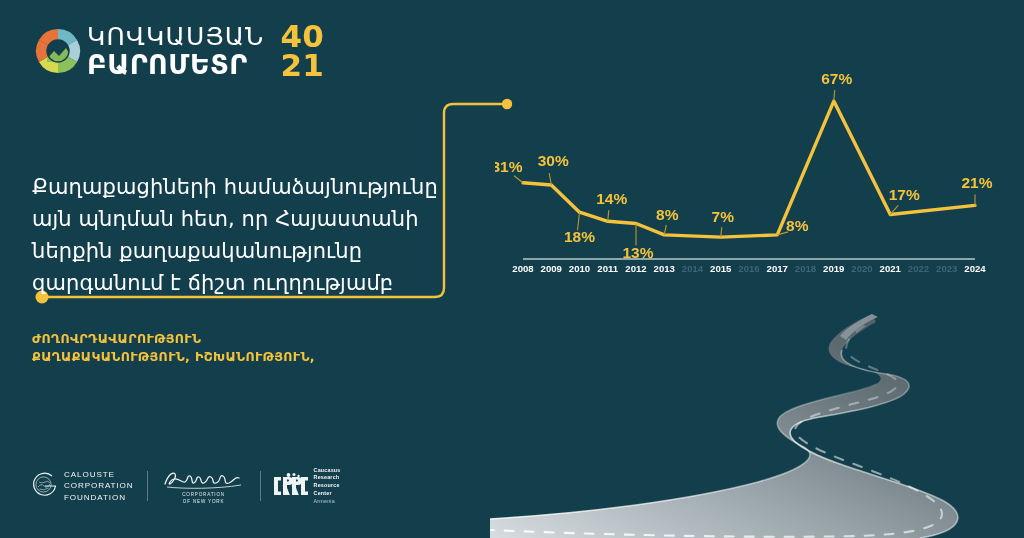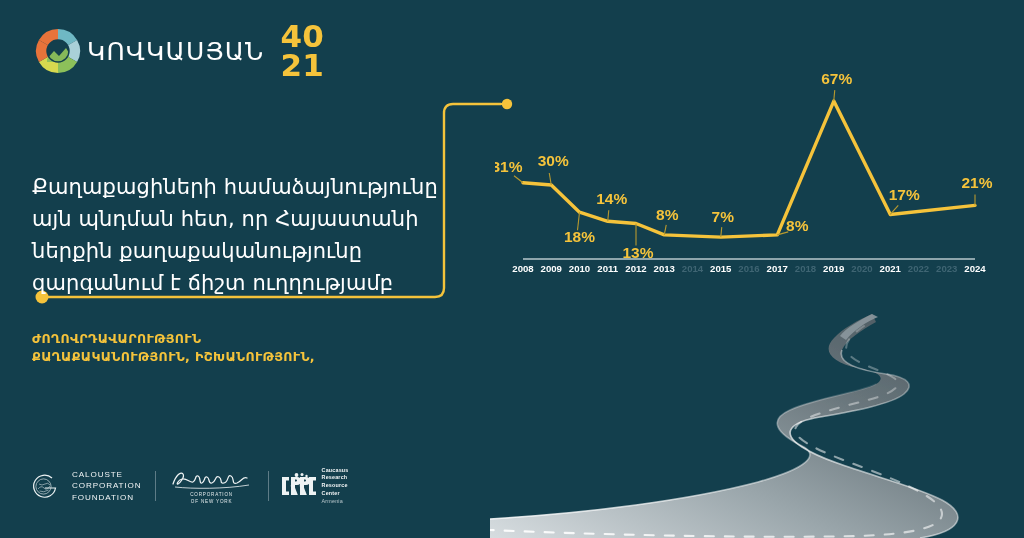--- a/index.html
+++ b/index.html
@@ -45,21 +45,21 @@
 
   
   .chart { position:absolute; left:495px; top:45px; width:500px; height:240px; }
   .chart svg { display:block; }
 
   
   .footer { position:absolute; left:30px; top:462px; height:48px; display:flex; align-items:center; }
   .logo-cell { display:flex; align-items:center; height:44px; }
   .divider { width:1px; height:30px; background:#5e7c87; margin:0 13px; }
 
-  .cgf { display:flex; align-items:flex-end; gap:12px; }
+  .cgf { display:flex; align-items:center; gap:4px; }
   .cgf-txt { color:#f2f5f6; font-size:8.1px; font-weight:400; line-height:1.38;
              letter-spacing:0.9px; font-family:"Liberation Sans",sans-serif; }
 
   .carnegie { display:flex; flex-direction:column; align-items:center; }
   .carnegie-sub { color:#e3eaec; font-size:4.6px; letter-spacing:0.8px; line-height:1.5;
                   text-align:center; margin-top:1px; font-family:"Liberation Sans",sans-serif; }
 
   .crrc { display:flex; align-items:center; gap:6px; }
   .crrc-txt { color:#f2f5f6; font-size:5.4px; font-weight:700; line-height:1.42;
               letter-spacing:0.18px; font-family:"Liberation Sans",sans-serif; }
@@ -155,20 +155,21 @@
           <path d="M -19.05 -11 A 22 22 0 0 1 0 -22 L 0 -11 A 11 11 0 0 0 -9.53 -5.5 Z" fill="#e8733a"></path>
 
           <path d="M -11 8 L -4 0 L 1 5 L 8 -3 L 11 2 L 11 11 L -11 11 Z" fill="#8cc05a" opacity="0.95"></path>
           <circle r="11" fill="none" stroke="#133f4d" stroke-width="1.4"></circle>
         </g>
       </svg>
     </div>
     <div class="brand-words">
       <div class="brand-lines">
         <div class="brand-l1">ԿՈՎԿԱՍՅԱՆ</div>
+        <div class="brand-l2">ԲԱՐՈՄԵՏՐ</div>
       </div>
       <div class="brand-year">
         <span>40</span>
         <span>21</span>
       </div>
     </div>
   </div>
 
   <div class="connector">
     <svg width="510" height="225" viewBox="0 0 510 225">

